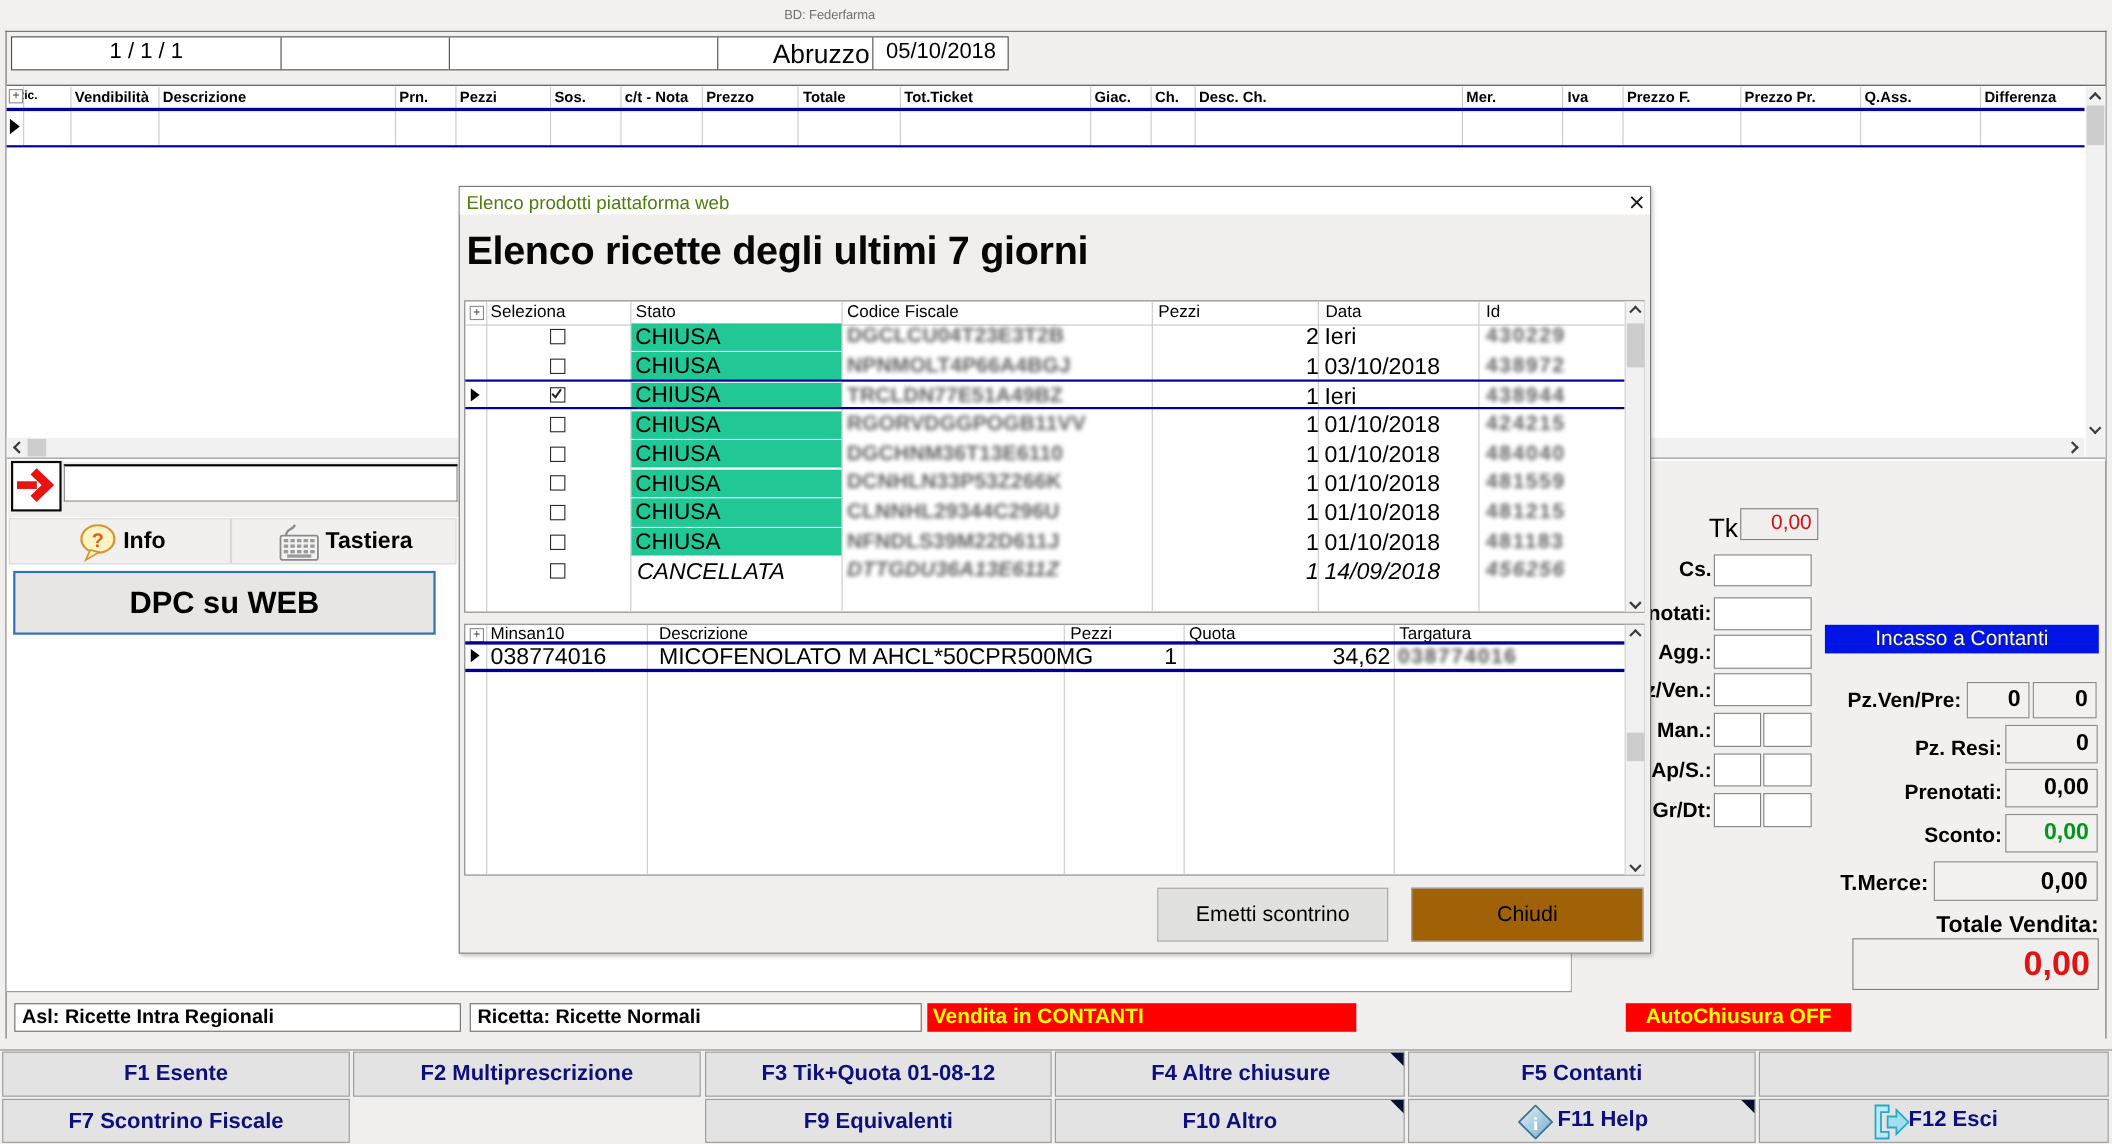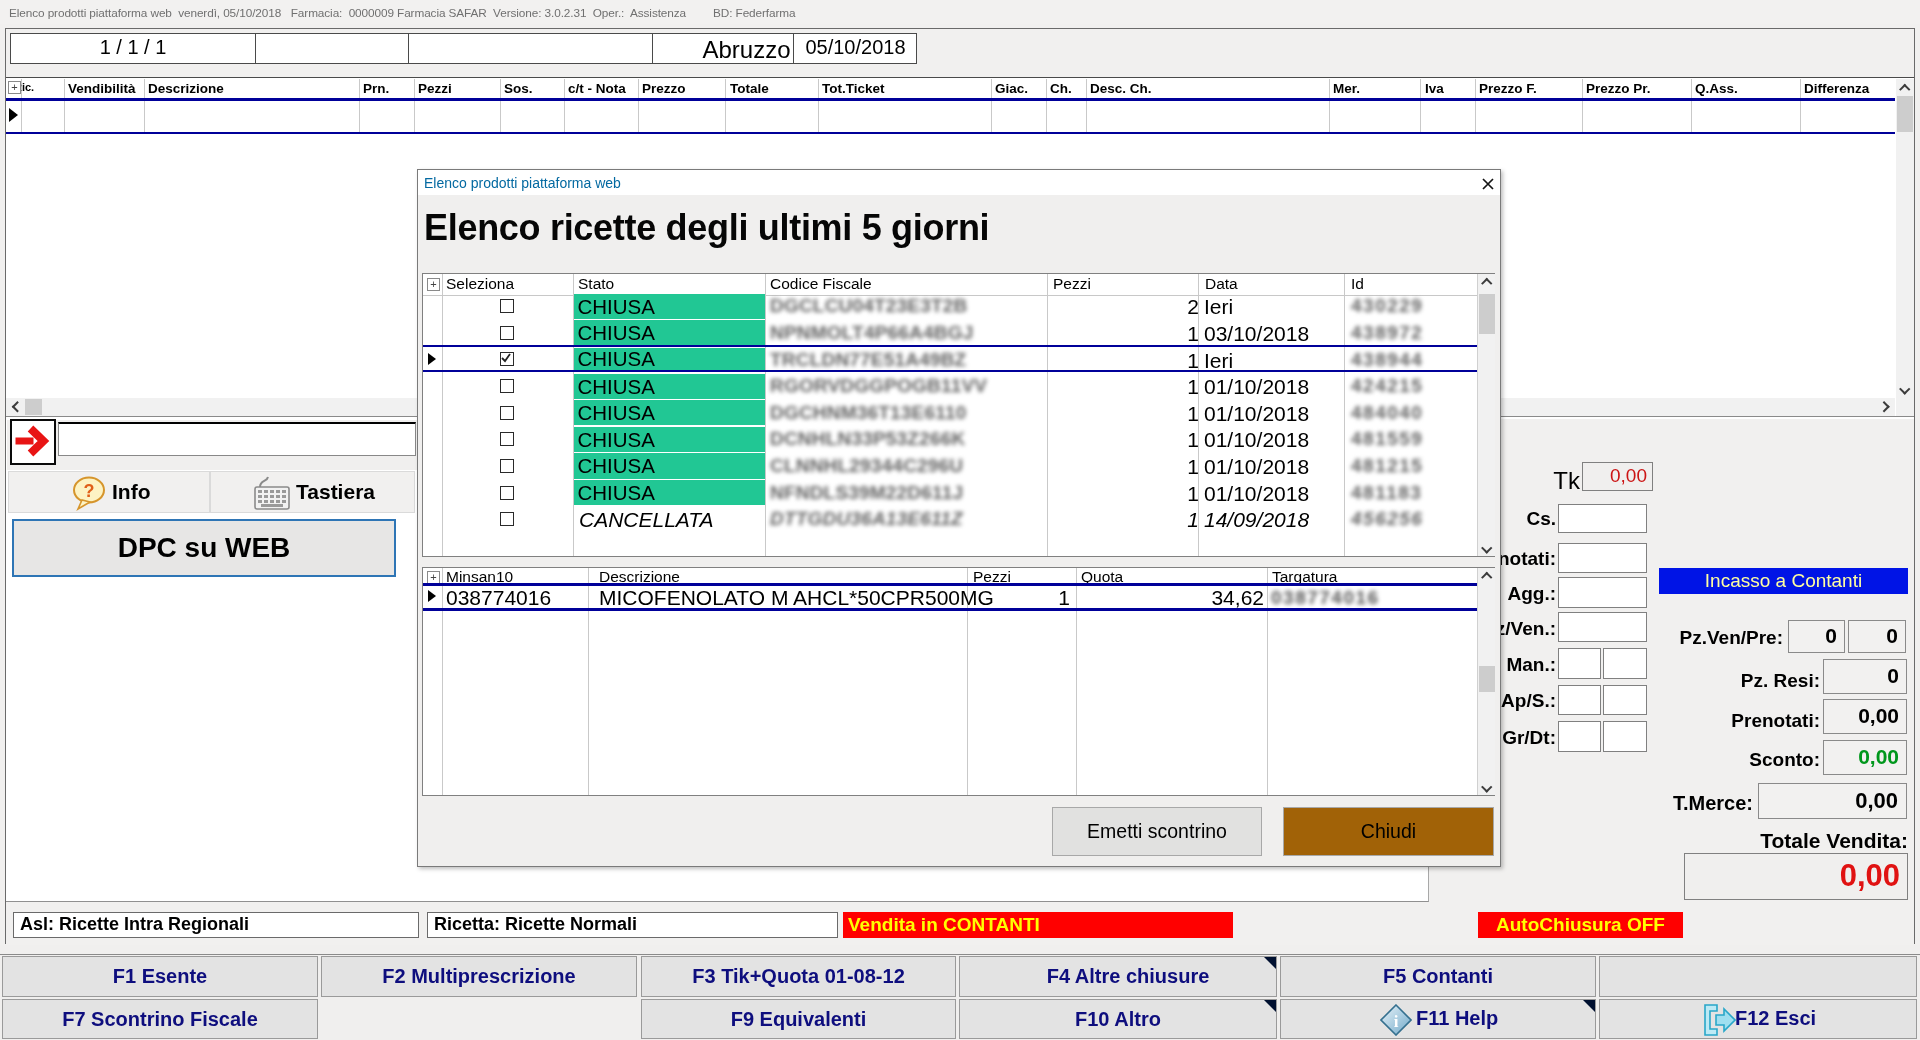--- a/index.html
+++ b/index.html
@@ -21,21 +21,20 @@
 .sbthumb { position:absolute; background:#cdcdcd; }
 .fnbtn { position:absolute; background:#e3e3e3; border:1px solid #9a9a9a; color:#0e0e7e; font-weight:bold; font-size:20px; text-align:center; }
 .rlabel { position:absolute; font-weight:bold; font-size:19px; color:#000; text-align:right; white-space:nowrap; }
 .rbox { position:absolute; background:#fff; border:1px solid #808080; }
 .grn { background:#21c794; }
 </style>
 </head>
 <body>
 
 <div class="abs" style="left:0;top:0;width:1920px;height:24px;background:#f2f1f0;">
-  <span class="abs" style="left:9px;top:6px;font-size:11.8px;letter-spacing:-0.1px;color:#707070;white-space:nowrap;">Elenco prodotti piattaforma web&nbsp; venerdì, 05/10/2018&nbsp;&nbsp;&nbsp;Farmacia:&nbsp; 0000009 Farmacia SAFAR&nbsp; Versione: 3.0.2.31&nbsp; Oper.:&nbsp; Assistenza</span>
   <span class="abs" style="left:713px;top:6px;font-size:11.8px;letter-spacing:-0.1px;color:#707070;">BD: Federfarma</span>
 </div>
 
 <div class="abs" style="left:5px;top:28px;width:1910px;height:916px;border:1px solid #6a6a6a;border-bottom:none;"></div>
 
 <div class="abs" style="left:10px;top:33px;width:907px;height:31px;background:#fff;border:1px solid #4a4a4a;">
   <div class="abs" style="left:244px;top:0;width:1px;height:29px;background:#4a4a4a;"></div>
   <div class="abs" style="left:397px;top:0;width:1px;height:29px;background:#4a4a4a;"></div>
   <div class="abs" style="left:641px;top:0;width:1px;height:29px;background:#4a4a4a;"></div>
   <div class="abs" style="left:782px;top:0;width:1px;height:29px;background:#4a4a4a;"></div>
@@ -261,27 +260,27 @@
       <path d="M3 2 h12 v6 h-7 v18 h7 v6 H3 Z" fill="#bdeaf5" stroke="#28a7c9" stroke-width="1.6"></path>
       <path d="M14 12 h8 v-6 l11 11 l-11 11 v-6 h-8 Z" fill="#9fdff0" stroke="#28a7c9" stroke-width="1.6"></path>
     </svg>
     <span class="abs" style="left:135px;top:7px;">F12 Esci</span>
   </div>
 </div>
 
 <div class="abs" id="modal" style="left:417px;top:169px;width:1084px;height:698px;background:#f0efee;border:1px solid #7a7a7a;box-shadow:2px 2px 4px rgba(0,0,0,0.25);z-index:10;">
 
   <div class="abs" style="left:0;top:0;width:1082px;height:25px;background:#fff;">
-    <span class="abs" style="left:6px;top:5px;font-size:14px;color:#0369a1;">Elenco prodotti piattaforma web</span>
+    <span class="abs" style="left:6px;top:5px;font-size:17px;color:#4d7c0f;">Elenco prodotti piattaforma web</span>
     <svg width="12" height="12" style="position:absolute;left:1064px;top:8px;">
       <path d="M1 1 L11 11 M11 1 L1 11" stroke="#141414" stroke-width="1.7"></path>
     </svg>
   </div>
 
-  <div class="abs b" style="left:6px;top:37px;font-size:36px;letter-spacing:-0.3px;color:#060606;">Elenco ricette degli ultimi 5 giorni</div>
+  <div class="abs b" style="left:6px;top:37px;font-size:36px;letter-spacing:-0.3px;color:#060606;">Elenco ricette degli ultimi 7 giorni</div>
 
   <div class="abs" style="left:4px;top:103px;width:1073px;height:284px;background:#fff;border:1px solid #808080;">
 
     <div class="hdrdiv" style="left:19px;top:0;height:282px;"></div>
     <div class="hdrdiv" style="left:150px;top:0;height:282px;"></div>
     <div class="hdrdiv" style="left:342px;top:0;height:282px;"></div>
     <div class="hdrdiv" style="left:624px;top:0;height:282px;"></div>
     <div class="hdrdiv" style="left:775px;top:0;height:282px;"></div>
     <div class="hdrdiv" style="left:921px;top:0;height:282px;"></div>
 

